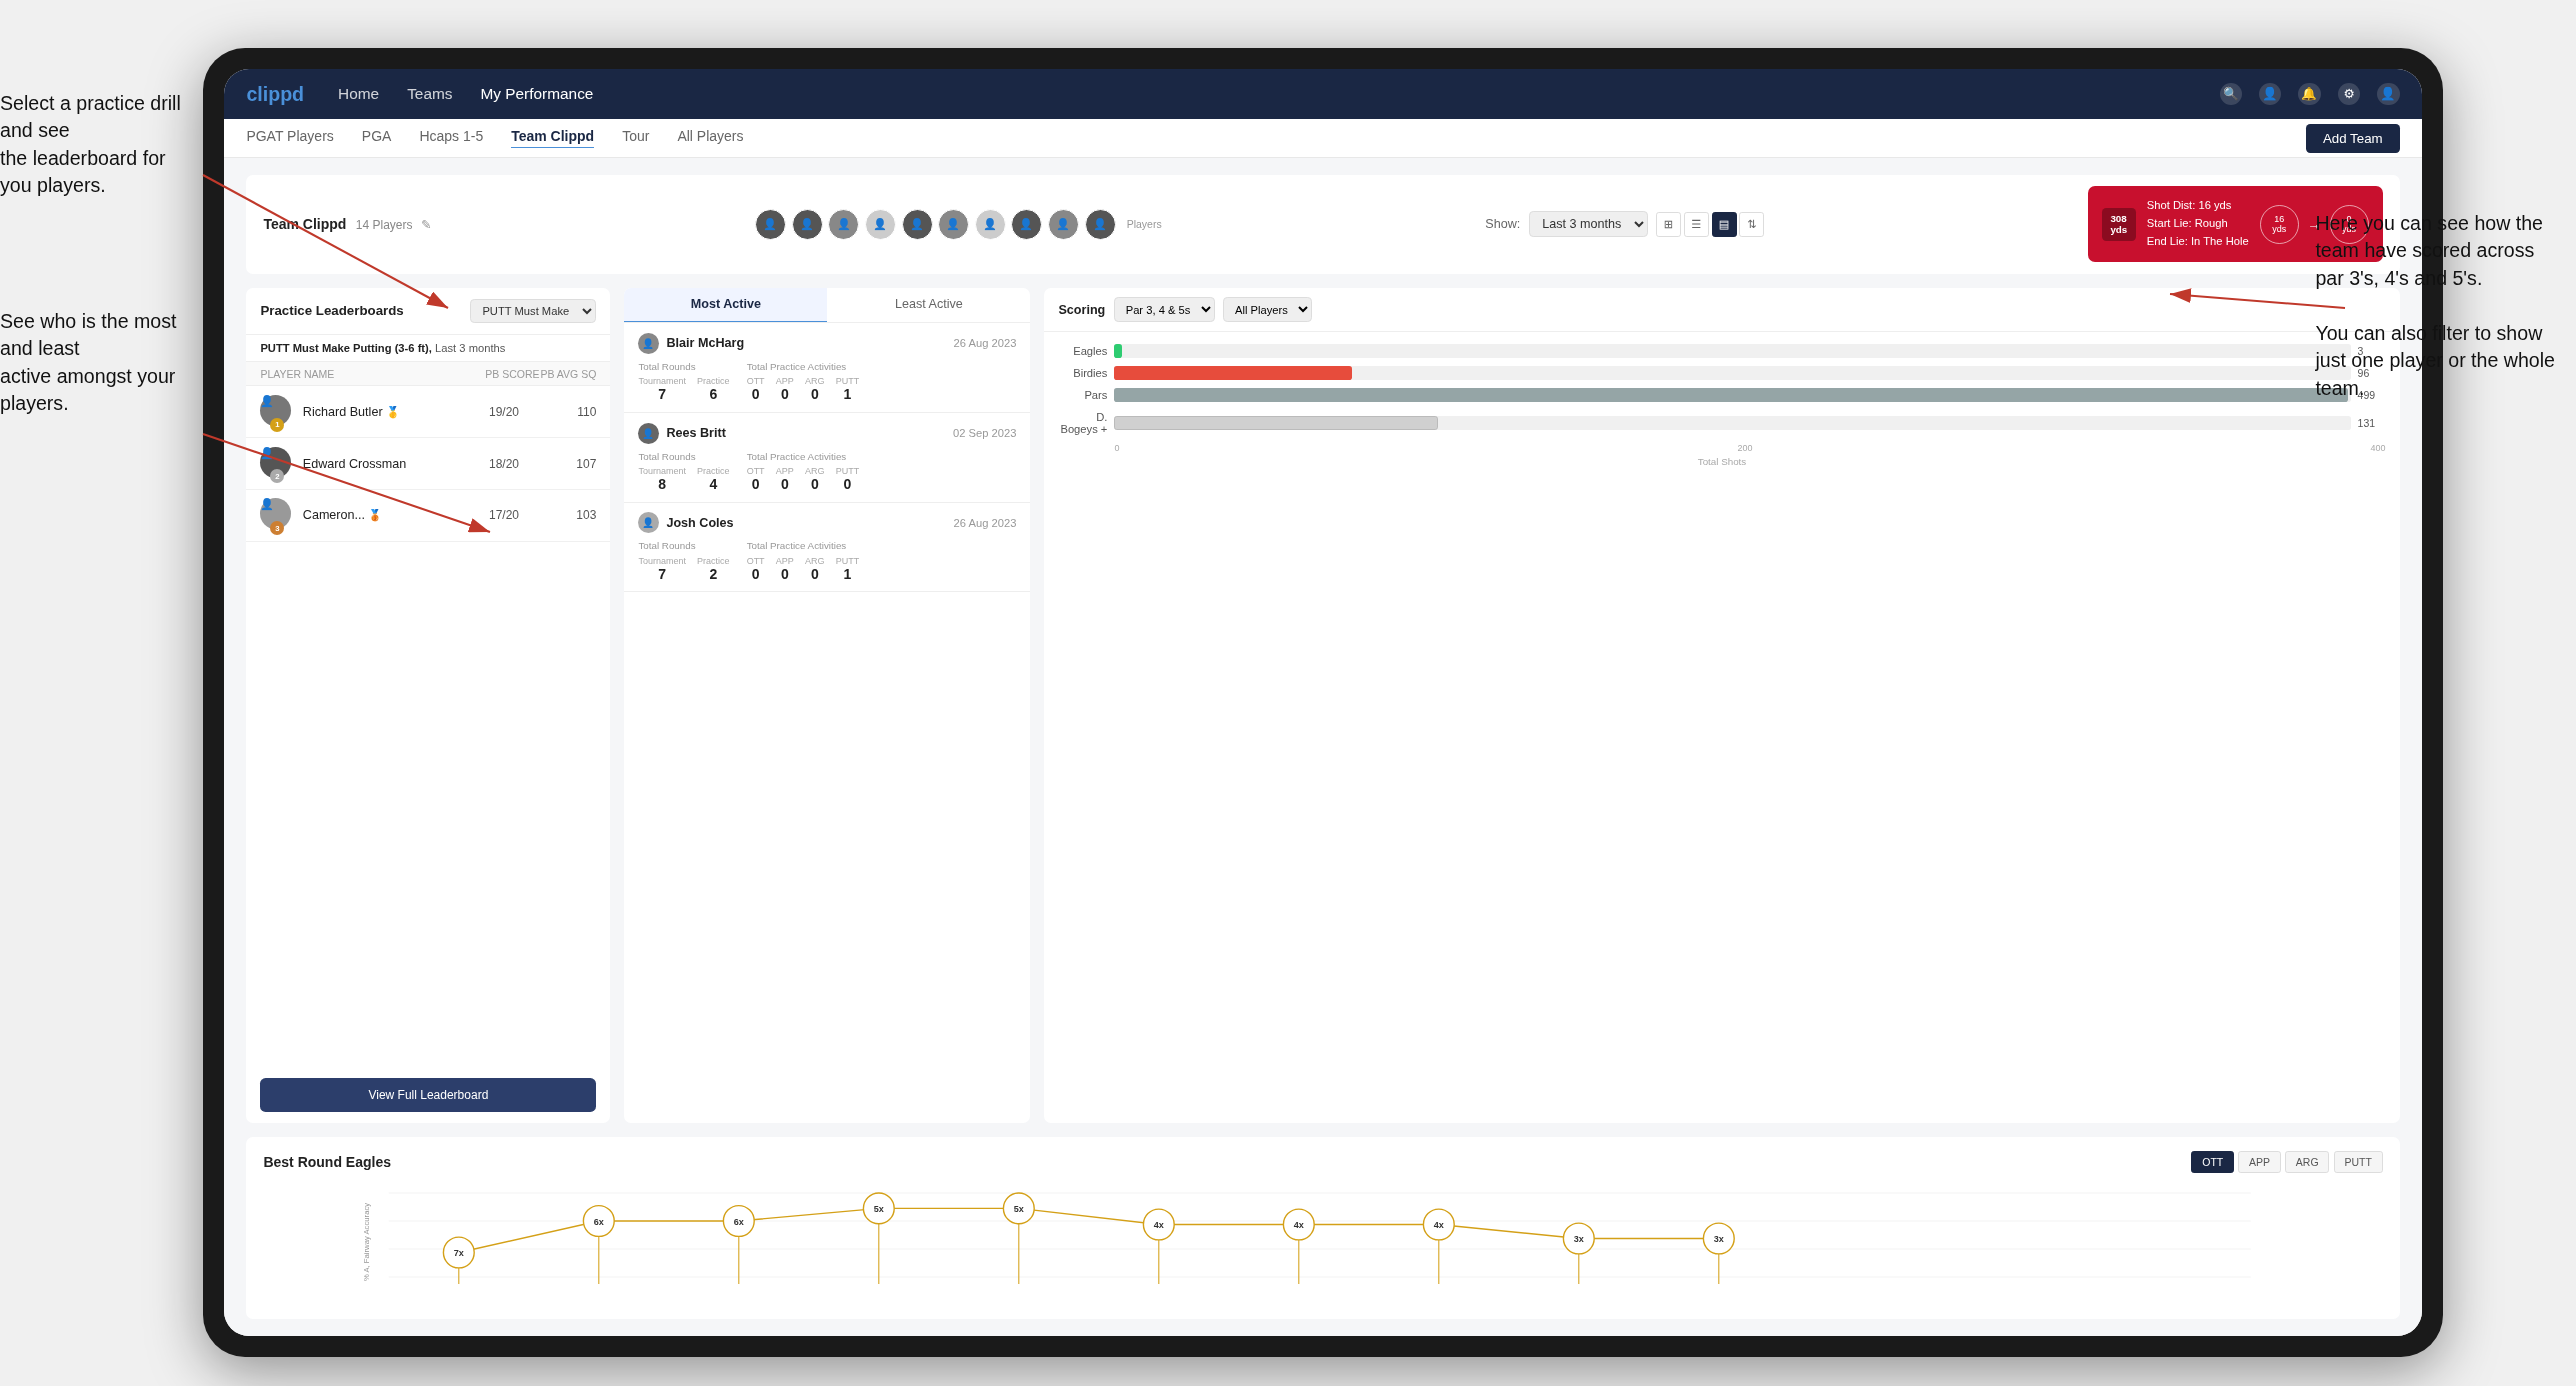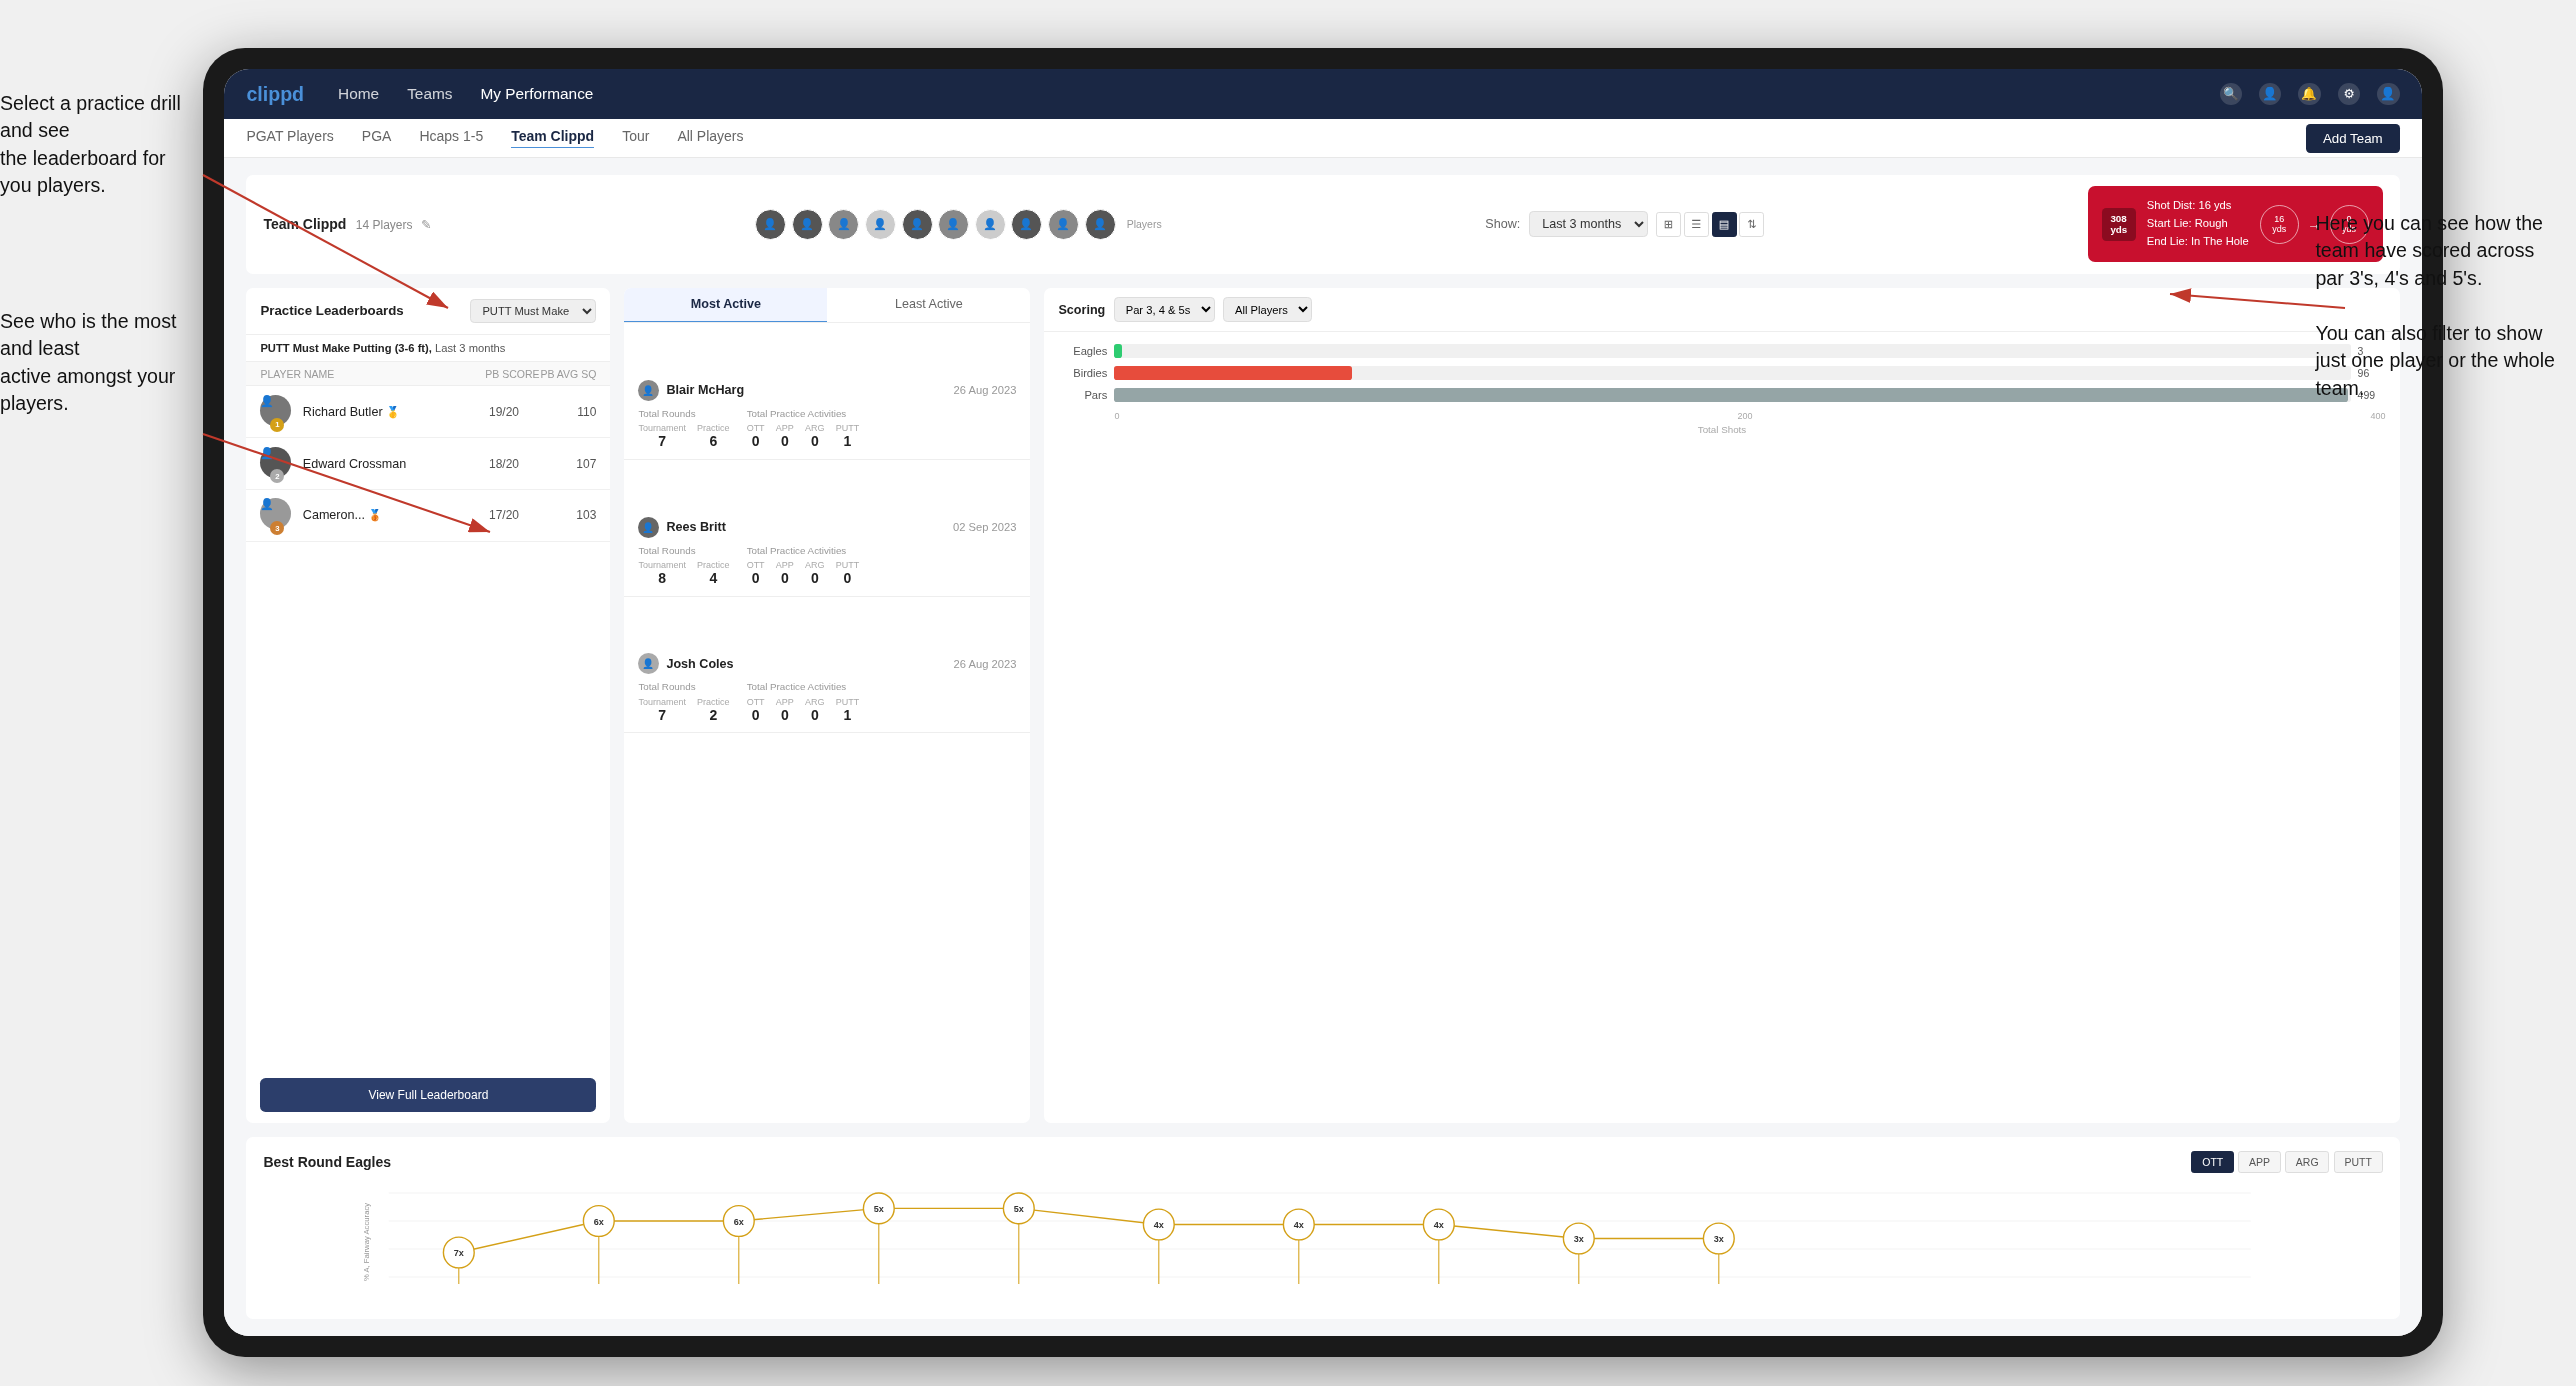--- a/index.html
+++ b/index.html
@@ -258,21 +258,21 @@
 
     
     .panel {
       background: #fff;
       border-radius: 7px;
       overflow: hidden;
       display: flex;
       flex-direction: column;
     }
     .panel-leaderboard { flex: 0 0 364px; }
-    .panel-activity { flex: 0 0 406px; gap: 47px; }
+    .panel-activity { flex: 0 0 406px; }
     .panel-scoring { flex: 1; }
 
     .panel-header {
       padding: 11.2px 14px;
       border-bottom: 0.7px solid #eee;
       display: flex;
       align-items: center;
       justify-content: space-between;
     }
     .panel-title {
@@ -810,20 +810,27 @@
 
             <div class="chart-bar-row">
               <span class="chart-bar-label">Pars</span>
               <div class="chart-bar-track">
                 <div class="chart-bar-fill bar-pars" style="width:99.8%;"></div>
               </div>
               <span class="chart-bar-value">499</span>
             </div>
 
 
+            <div class="chart-bar-row">
+              <span class="chart-bar-label">D. Bogeys +</span>
+              <div class="chart-bar-track">
+                <div class="chart-bar-fill" style="width:26.2%;background:#d0d0d0;border:0.7px solid #bbb;"></div>
+              </div>
+              <span class="chart-bar-value">131</span>
+            </div>
 
             <div style="display:flex;padding-left:56px;justify-content:space-between;margin-top:8.4px;">
               <span style="font-size:9px;color:#aaa;">0</span>
               <span style="font-size:9px;color:#aaa;">200</span>
               <span style="font-size:9px;color:#aaa;">400</span>
             </div>
             <div style="text-align:center;font-size:9.8px;color:#aaa;margin-top:2.8px;">Total Shots</div>
           </div>
         </div>
       </div>

